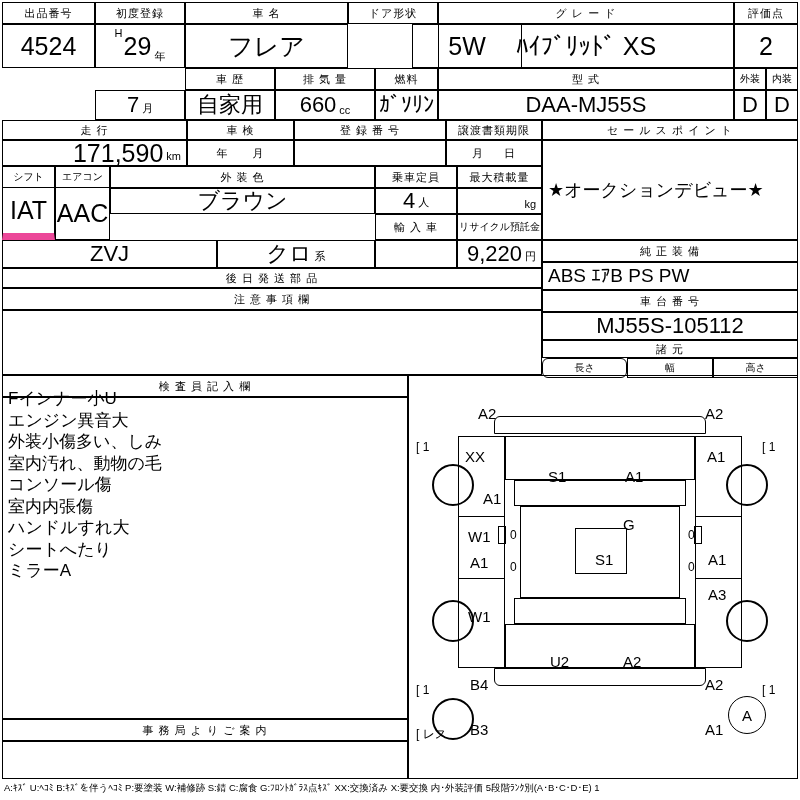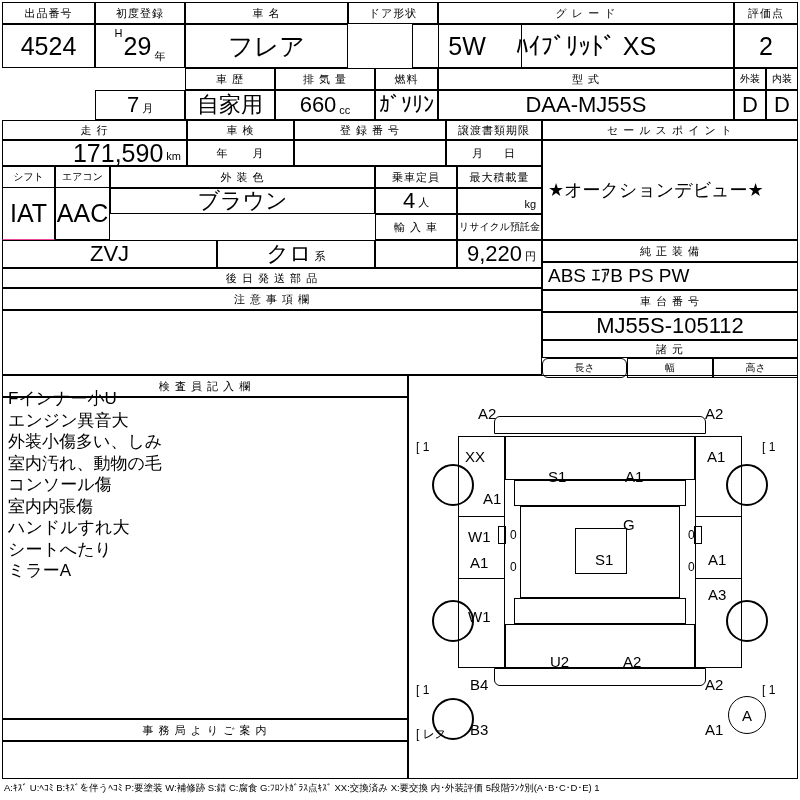--- a/index.html
+++ b/index.html
@@ -188,21 +188,21 @@
     <span class="lbl" style="margin-right:20px;">月</span>
     <span class="lbl">日</span>
   </div>
 
   <div class="cell lbl-sm" style="left:2px;  top:166px; width:53px;  height:22px;">シフト</div>
   <div class="cell lbl-sm" style="left:55px; top:166px; width:55px;  height:22px;">エアコン</div>
   <div class="cell lbl" style="left:110px;top:166px; width:265px; height:22px;">外 装 色</div>
   <div class="cell lbl" style="left:375px;top:166px; width:82px;  height:22px;">乗車定員</div>
   <div class="cell lbl" style="left:457px;top:166px; width:85px;  height:22px;">最大積載量</div>
 
-  <div class="cell val-xl" style="left:2px;  top:188px; width:53px;  height:52px; border-top:none; border-bottom:1px solid #ec4899;">IAT</div>
+  <div class="cell val-xl" style="left:2px;  top:188px; width:53px;  height:52px; border-top:none; border-bottom:7px solid #ec4899;">IAT</div>
   <div class="cell val-xl" style="left:55px; top:188px; width:55px;  height:52px; border-top:none;">AAC</div>
 
   <div class="cell val-lg" style="left:110px;top:188px; width:265px; height:26px;">ブラウン</div>
   <div class="cell" style="left:375px;top:188px; width:82px;  height:26px;">
     <span class="val-lg">4</span>
     <span class="sub">人</span>
   </div>
   <div class="cell right" style="left:457px;top:188px; width:85px;  height:26px;">
     <span class="val-lg"></span>
     <span class="sub">kg</span>

